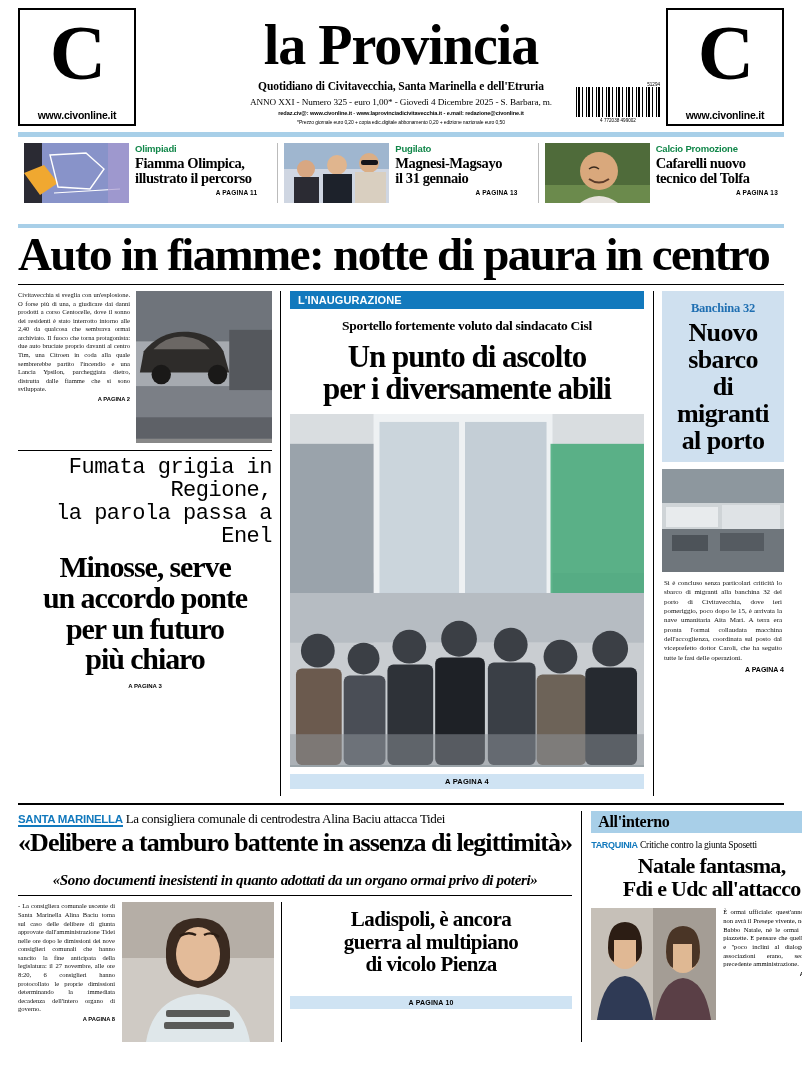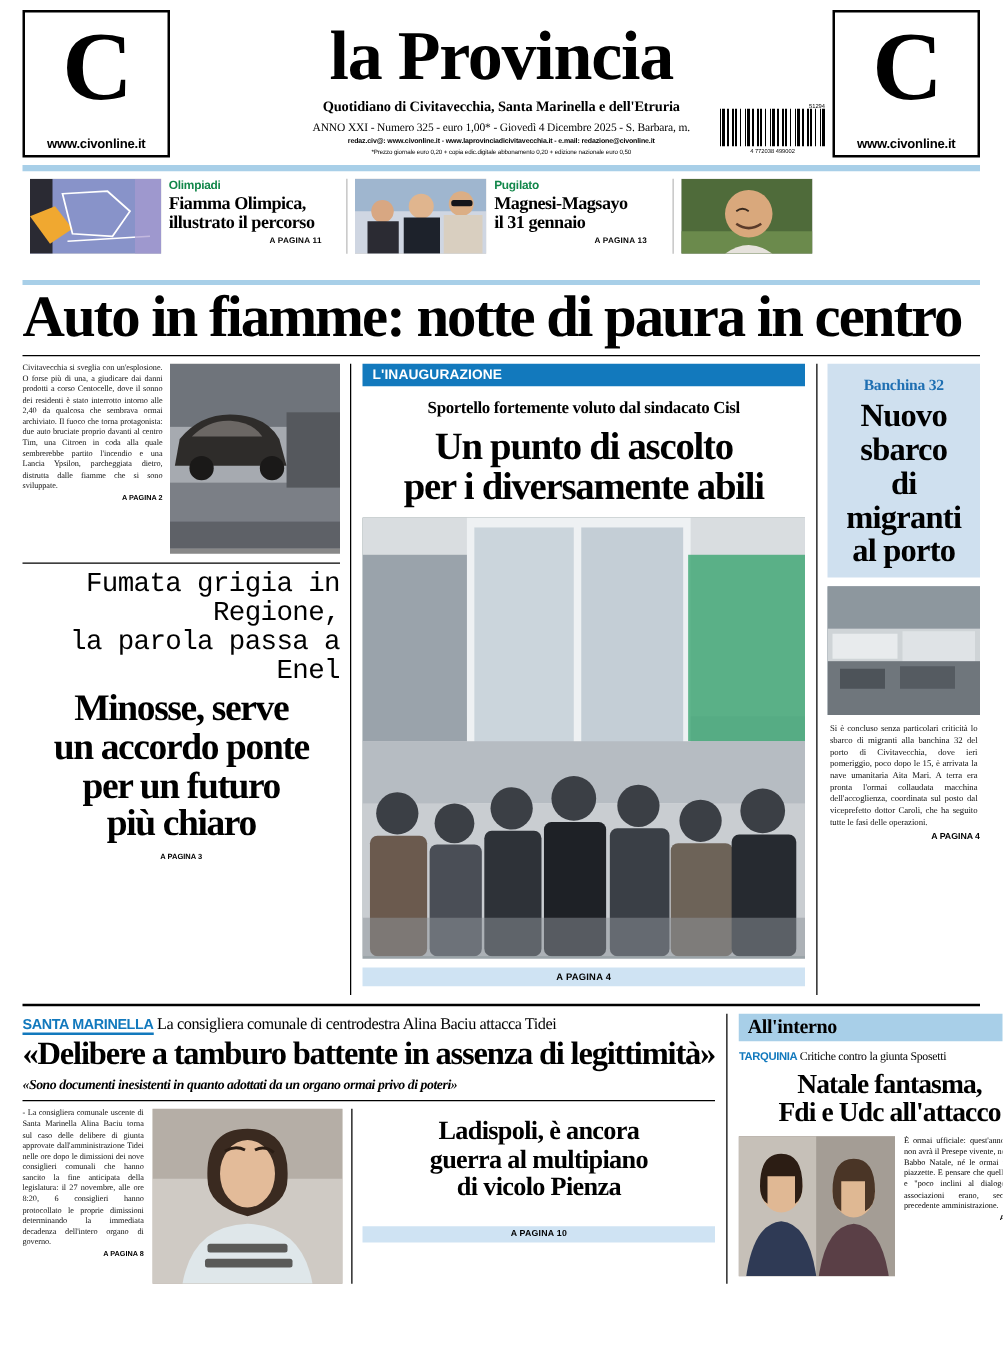--- a/index.html
+++ b/index.html
@@ -99,22 +99,22 @@
   
   .lower { margin-top: 7px; border-top: 2px solid #000; padding-top: 6px; display: flex; }
   .lower-left { flex: 1; padding-right: 9px; }
   .lower-right { width: 251px; flex: 0 0 251px; border-left: 1px solid #000; padding-left: 9px; }
 
   .sm-occh { font-family: "Liberation Serif", serif; font-size: 13px; letter-spacing: -0.35px; white-space: nowrap;}
   .sm-occh .tag { font-family: "Liberation Sans", sans-serif; font-weight: bold; font-size: 11.5px; color: #1279bd;
                   border-bottom: 2px solid #1279bd; letter-spacing: -0.3px; padding-bottom:0px;}
   .sm-title { font-family: "Liberation Serif", serif; font-weight: bold; font-size: 26px; line-height: 1.0;
               text-align: center; margin-top: 3px; letter-spacing: -0.95px; white-space: nowrap;}
-  .sm-sub { font-family: "Liberation Serif", serif; font-style: italic; font-weight: bold; font-size: 11px;
-            text-align: left; margin-top: 6px; letter-spacing: -0.35px; white-space: nowrap;}
+  .sm-sub { font-family: "Liberation Serif", serif; font-style: italic; font-weight: bold; font-size: 15px;
+            text-align: center; margin-top: 16px; letter-spacing: -0.35px; white-space: nowrap;}
   .sm-hr { border-top: 1px solid #000; margin-top: 6px; }
 
   .lower-cols { display: flex; gap: 7px; margin-top: 6px; }
   .lc-text { width: 97px; flex: 0 0 97px; }
   .lc-photo { width: 152px; flex: 0 0 152px; height: 140px; overflow: hidden; background: #b9b0a8; position:relative;}
   .lc-polemica { flex: 1; border-left: 1px solid #000; padding-left: 8px; }
   .pol-kicker { font-family: "Liberation Serif", serif; font-weight: bold; font-size: 13.5px; color: #1279bd;
                 text-align: center; letter-spacing: -0.3px;}
   .pol-title { font-family: "Liberation Serif", serif; font-weight: bold; font-size: 21px; line-height: 1.07;
                text-align: center; margin-top: 6px; letter-spacing: -0.55px;}
@@ -213,20 +213,26 @@
     <div class="teaser">
       <div class="teaser-img">
         <svg class="ph" viewBox="0 0 105 60" preserveAspectRatio="none">
           <rect width="105" height="60" fill="#4f6b3a"></rect>
           <rect x="0" y="42" width="105" height="18" fill="#6b8a4c"></rect>
           <circle cx="54" cy="28" r="19" fill="#d9a87c"></circle>
           <path d="M35 60 q19 -14 38 0 z" fill="#e6e2dc"></path>
           <path d="M44 26 q5 -4 10 0" stroke="#3a2a1e" stroke-width="1.4" fill="none"></path>
           <path d="M44 36 q10 7 20 0" stroke="#5b3b2a" stroke-width="2" fill="none"></path>
         </svg>
+      </div>
+      <div class="teaser-txt">
+        <div class="kicker-green">Calcio Promozione</div>
+        <div class="teaser-head" style="white-space:pre-line">Cafarelli nuovo
+tecnico del Tolfa</div>
+        <div class="apagina">A PAGINA 13</div>
       </div>
     </div>
   </div>
 
   <div class="rule-blue-thin"></div>
 
   <div class="maintitle">Auto in fiamme: notte di paura in centro</div>
   <div class="hr-black"></div>
 
   <div class="grid">

